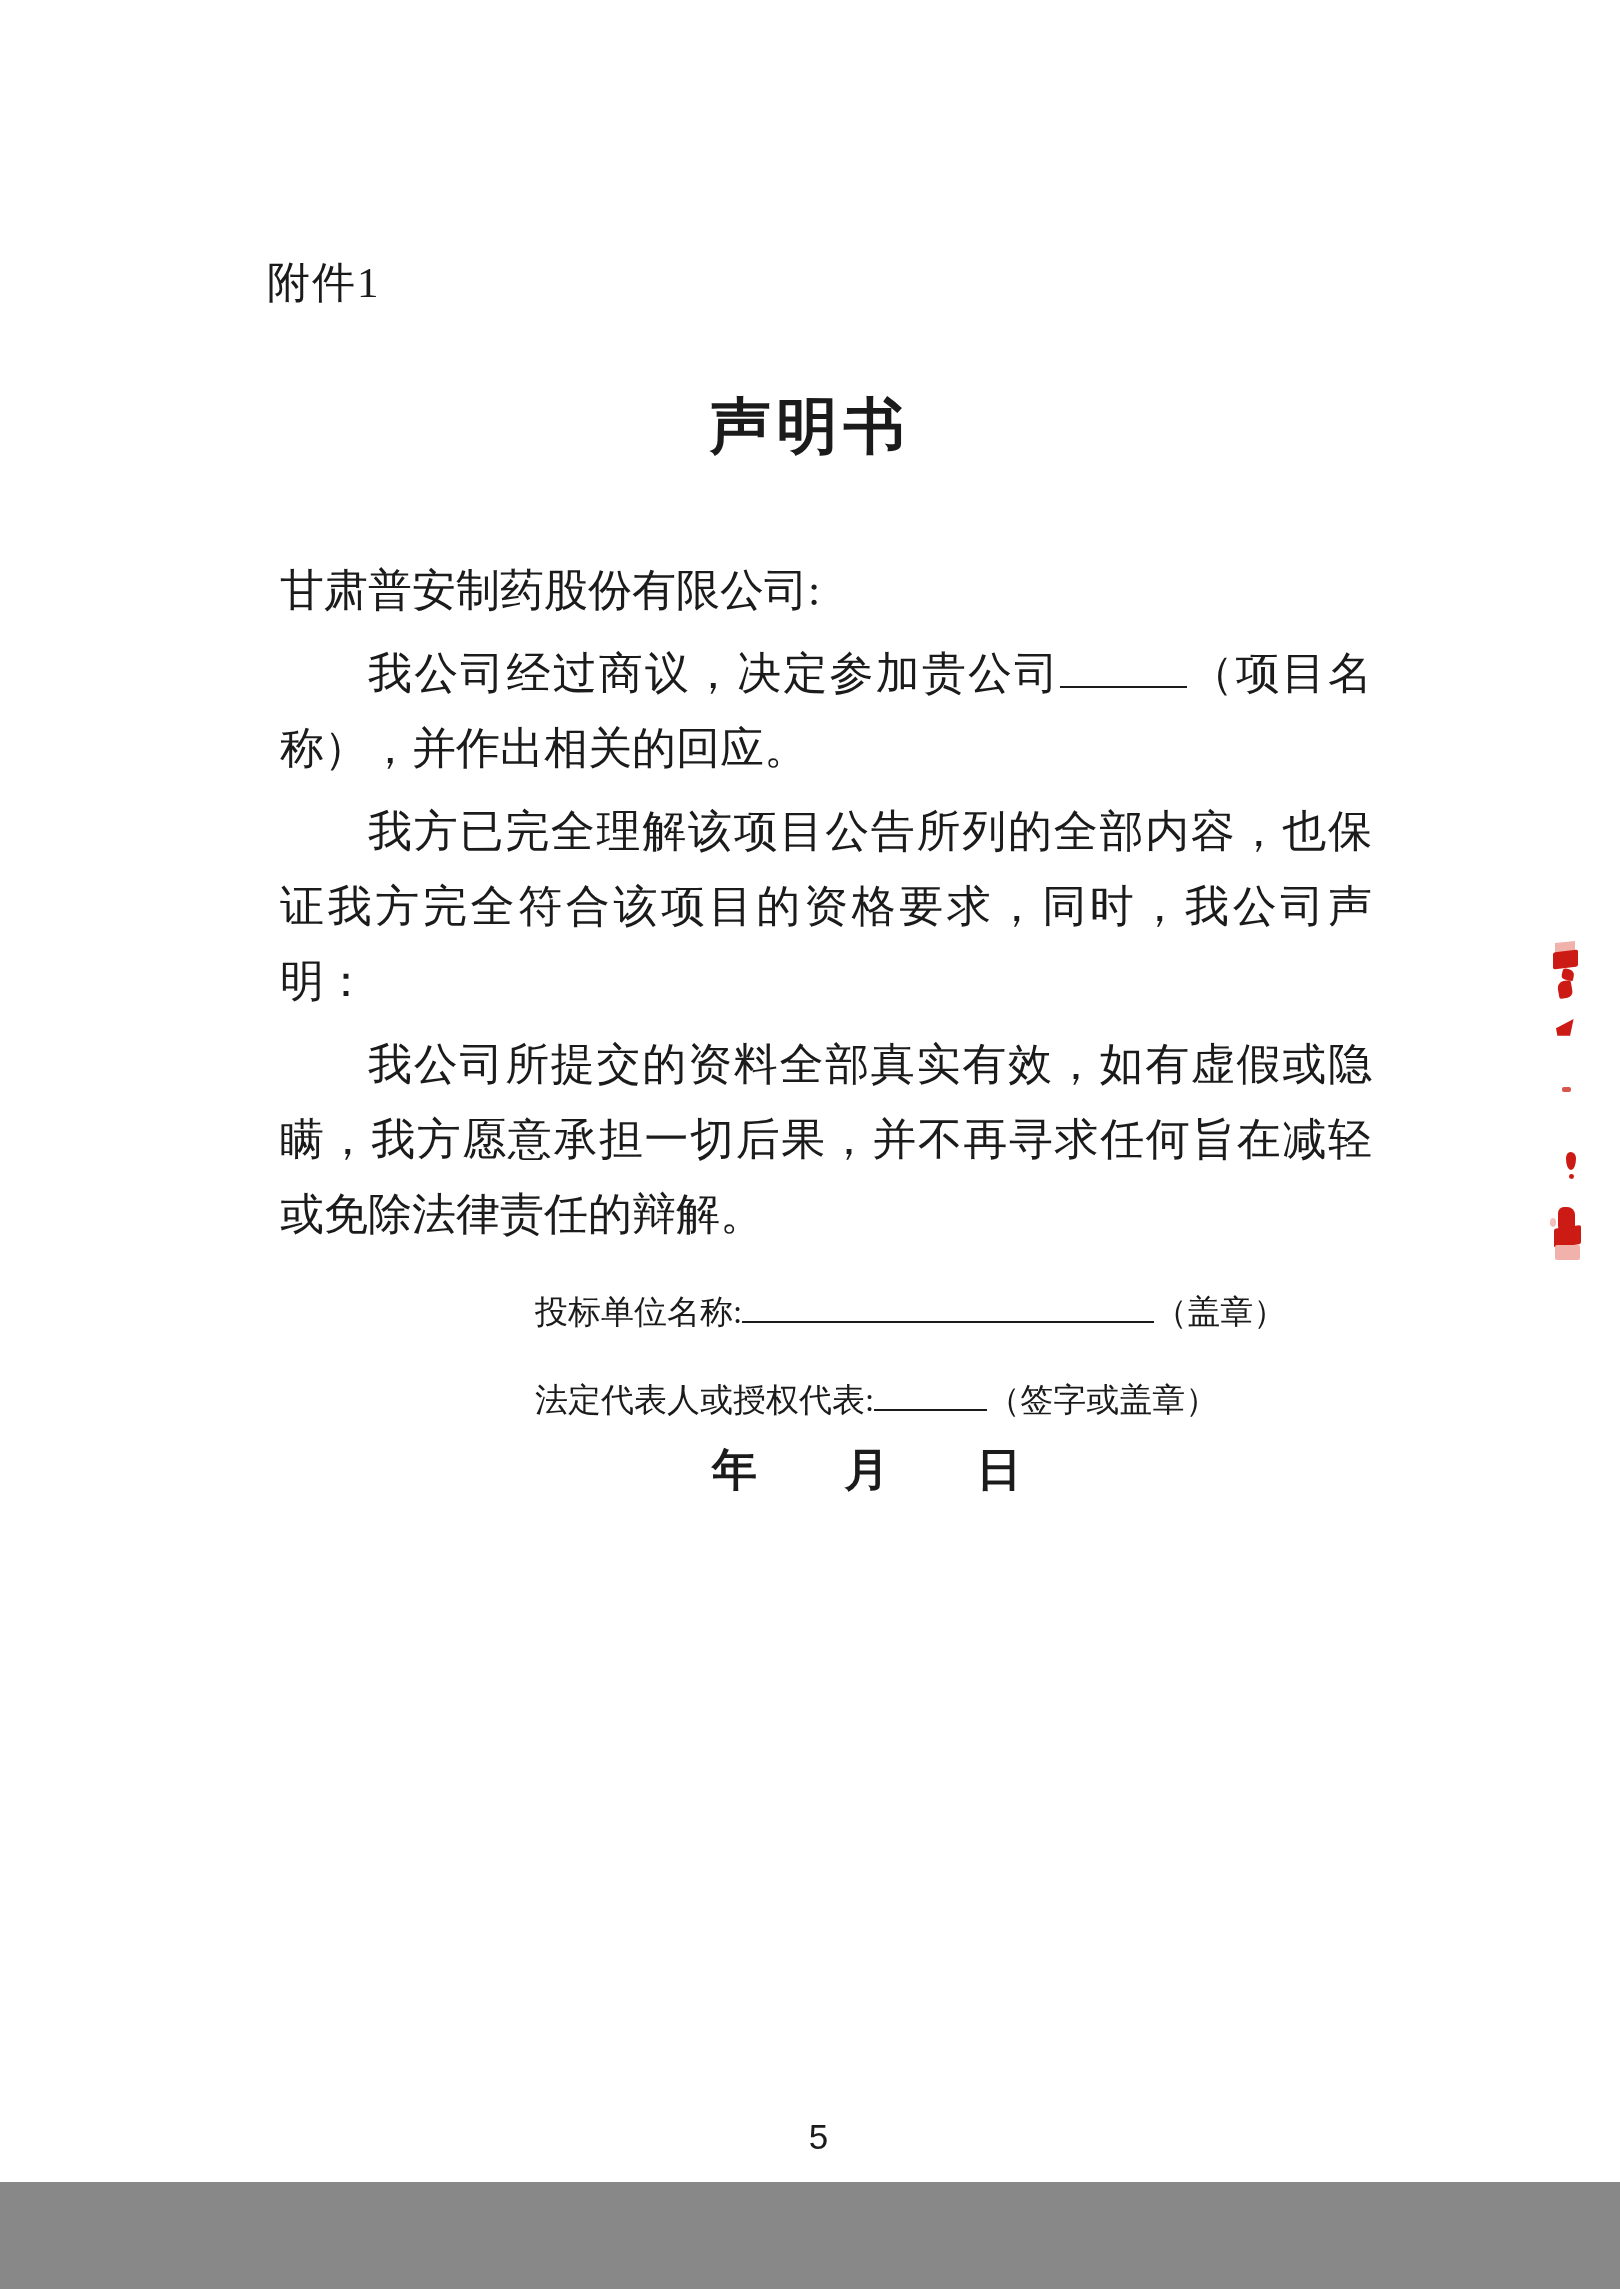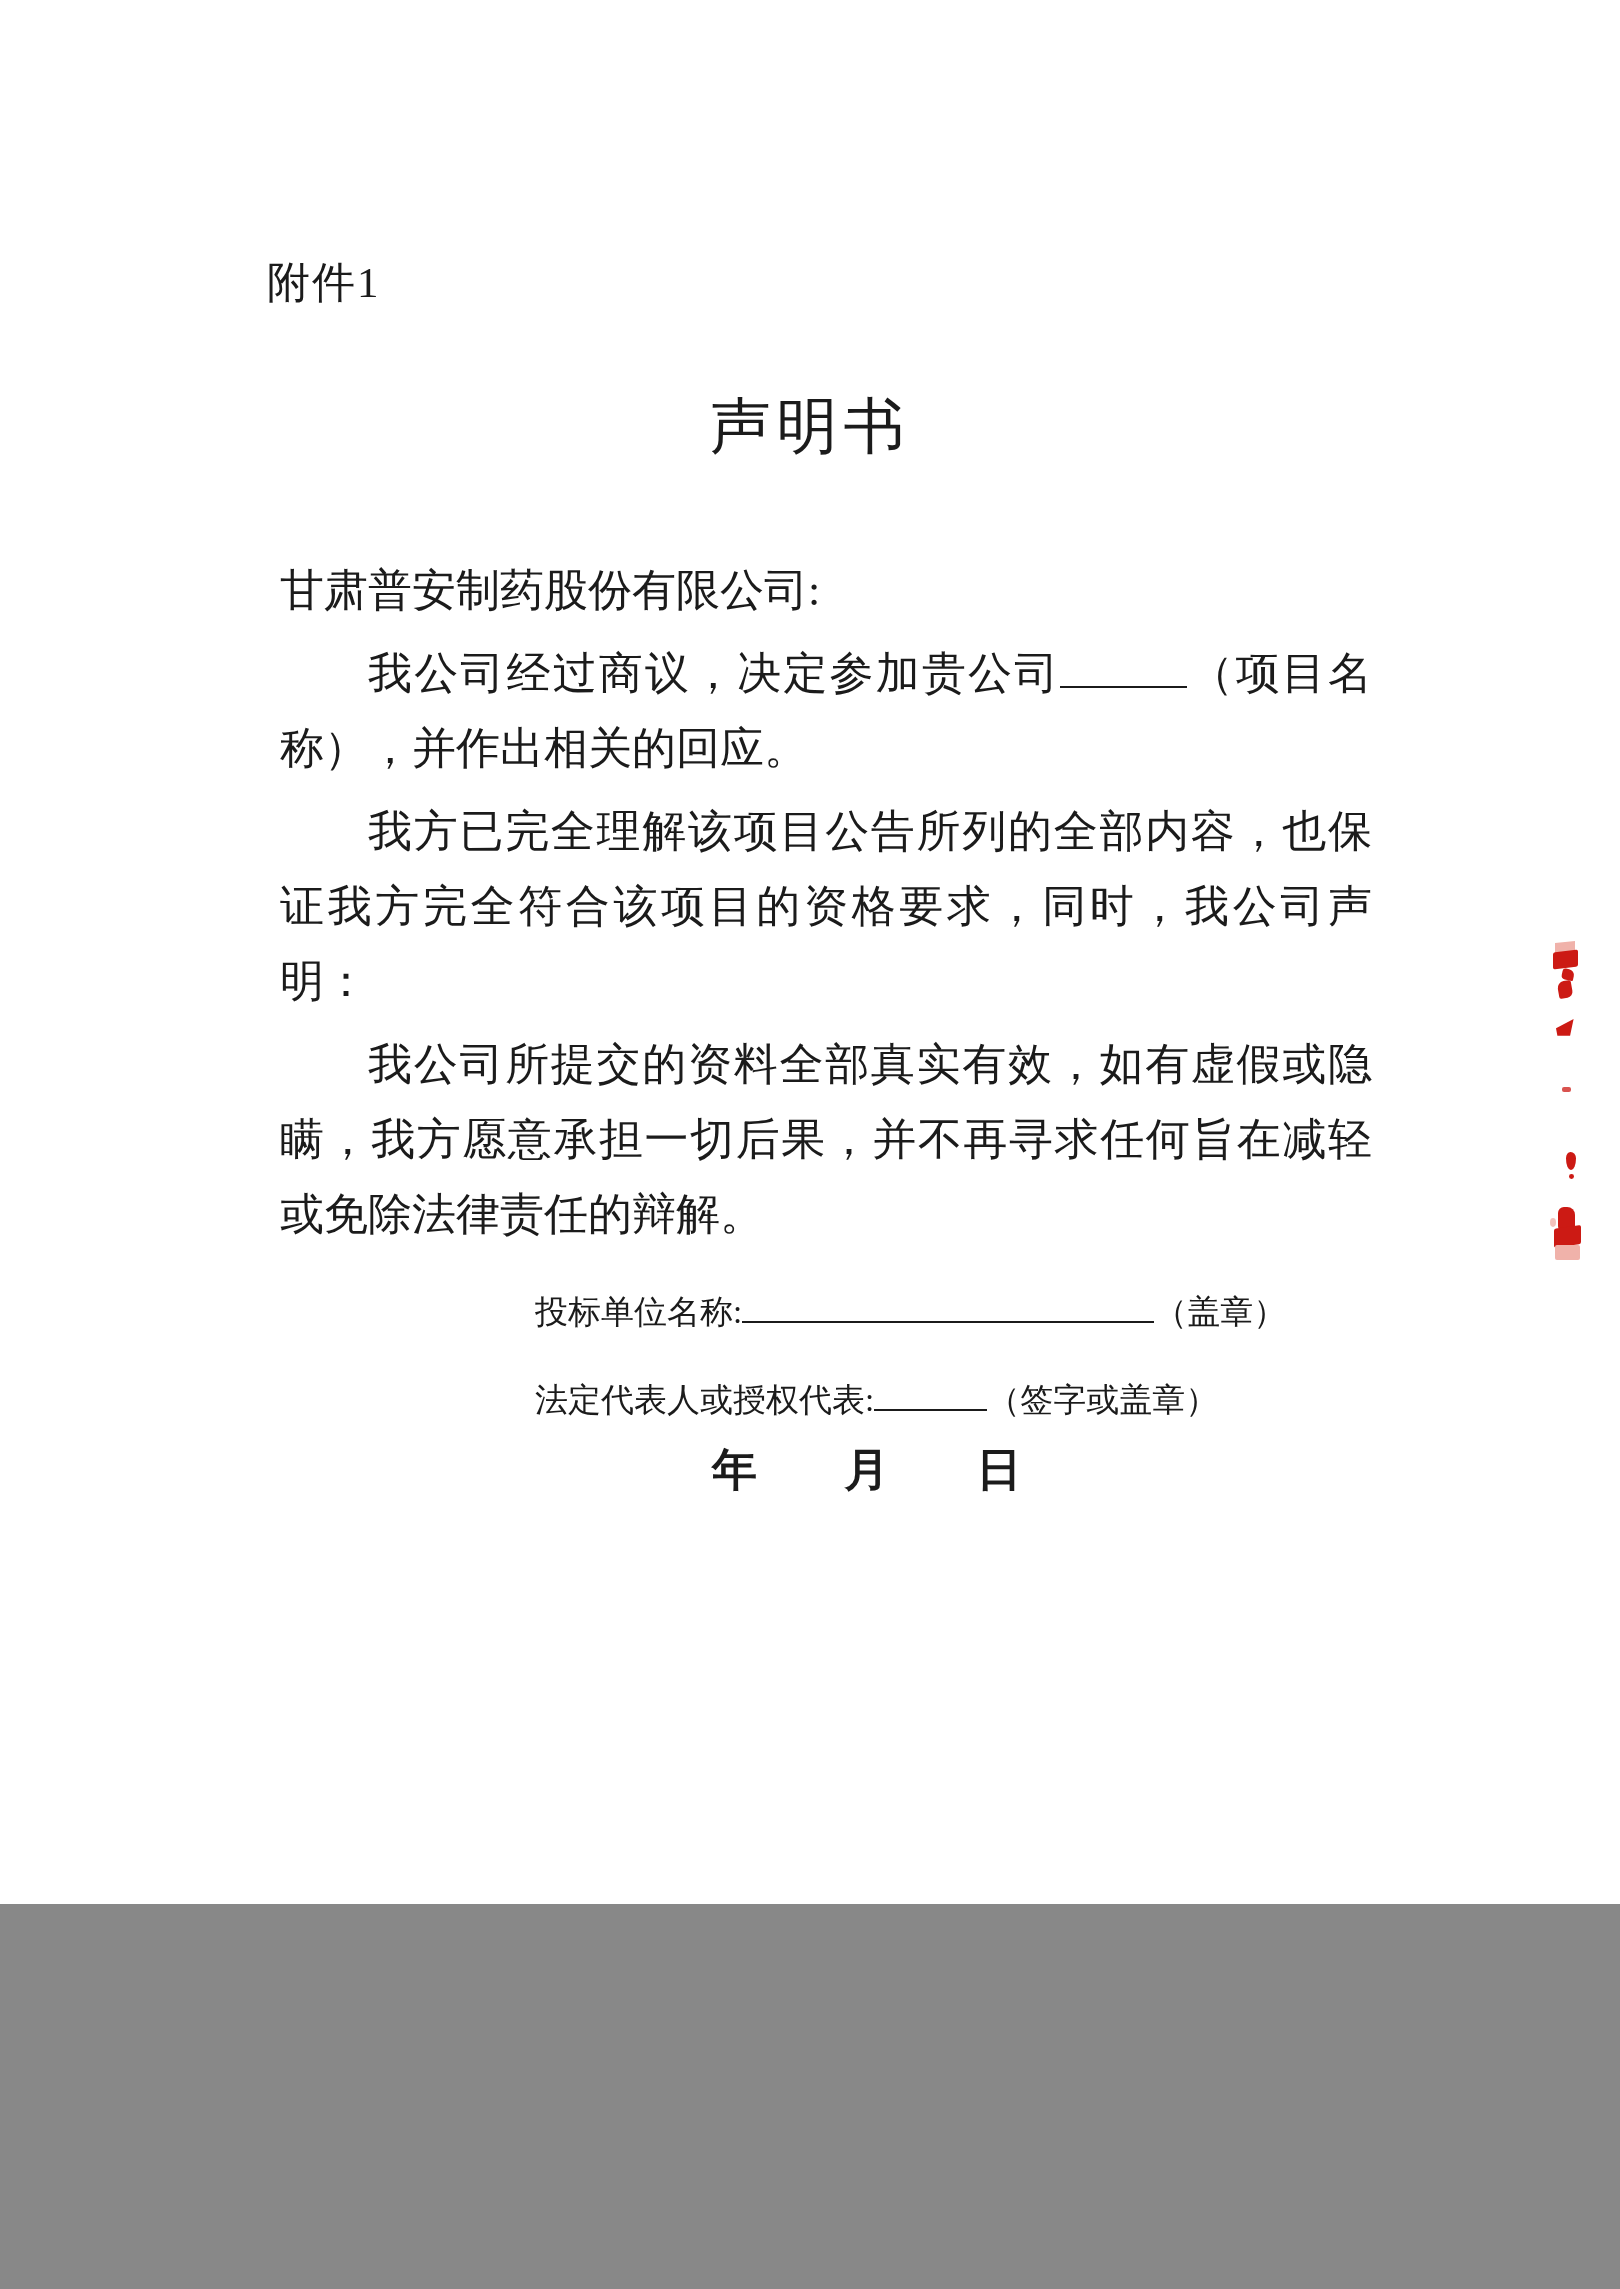--- a/index.html
+++ b/index.html
@@ -3,21 +3,21 @@
 <meta charset="utf-8">
 <style>
   html, body {
     margin: 0;
     padding: 0;
     background: #888;
   }
   .page {
     position: relative;
     width: 1620px;
-    height: 1904px;
+    height: 2182px;
     margin: 0 auto;
     background: #ffffff;
     overflow: hidden;
     font-family: "Liberation Serif", "DejaVu Serif", serif;
     color: #1b1b1b;
   }
 
   
   .attachment-label {
     position: absolute;
@@ -29,21 +29,21 @@
   }
 
   
   .doc-title {
     position: absolute;
     left: 0;
     top: 390px;
     width: 100%;
     text-align: center;
     font-size: 61px;
-    font-weight: normal;
+    font-weight: bold;
     letter-spacing: 5.9px;
     line-height: 73px;
   }
 
   
   .body-block {
     position: absolute;
     left: 272px;
     top: 545px;
     width: 1108px;

